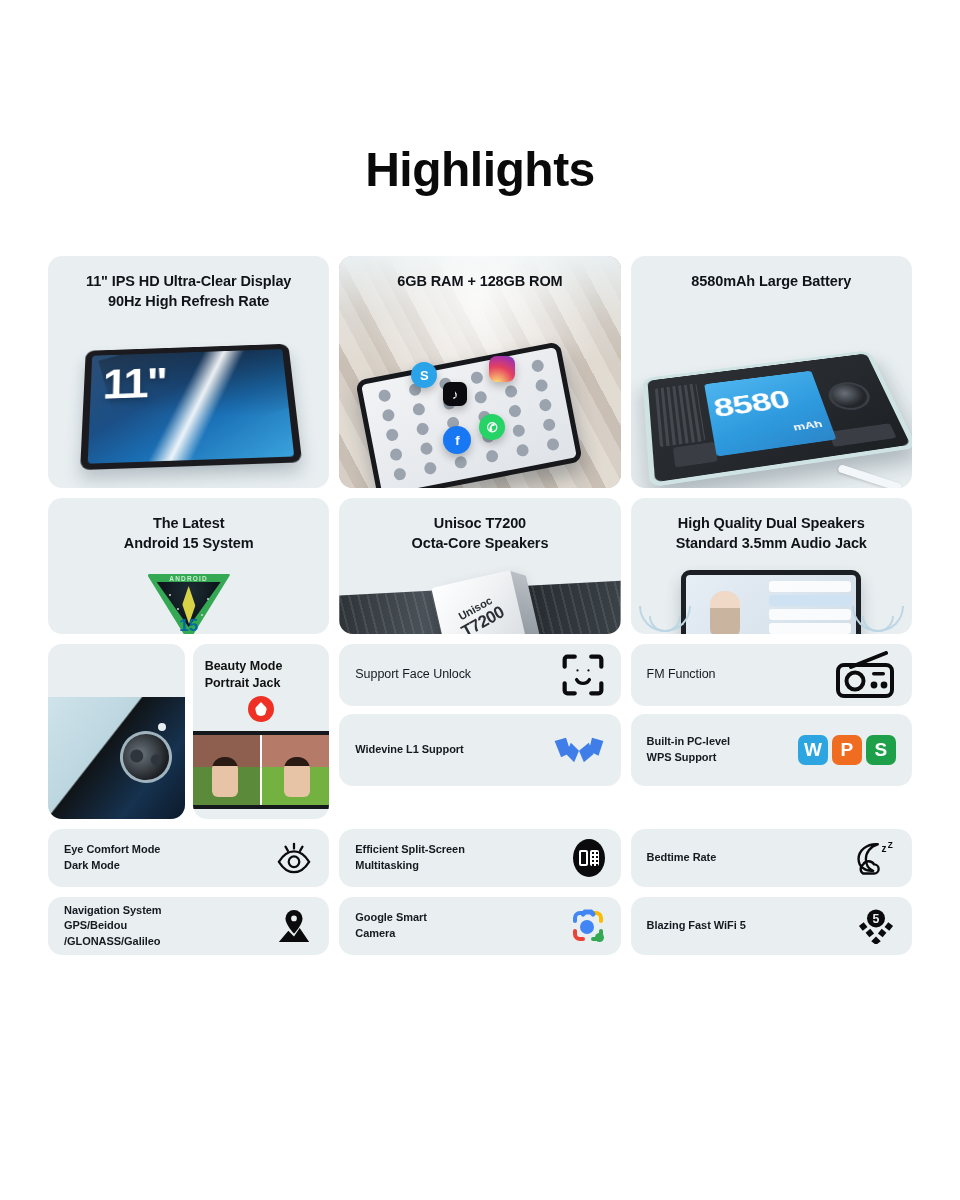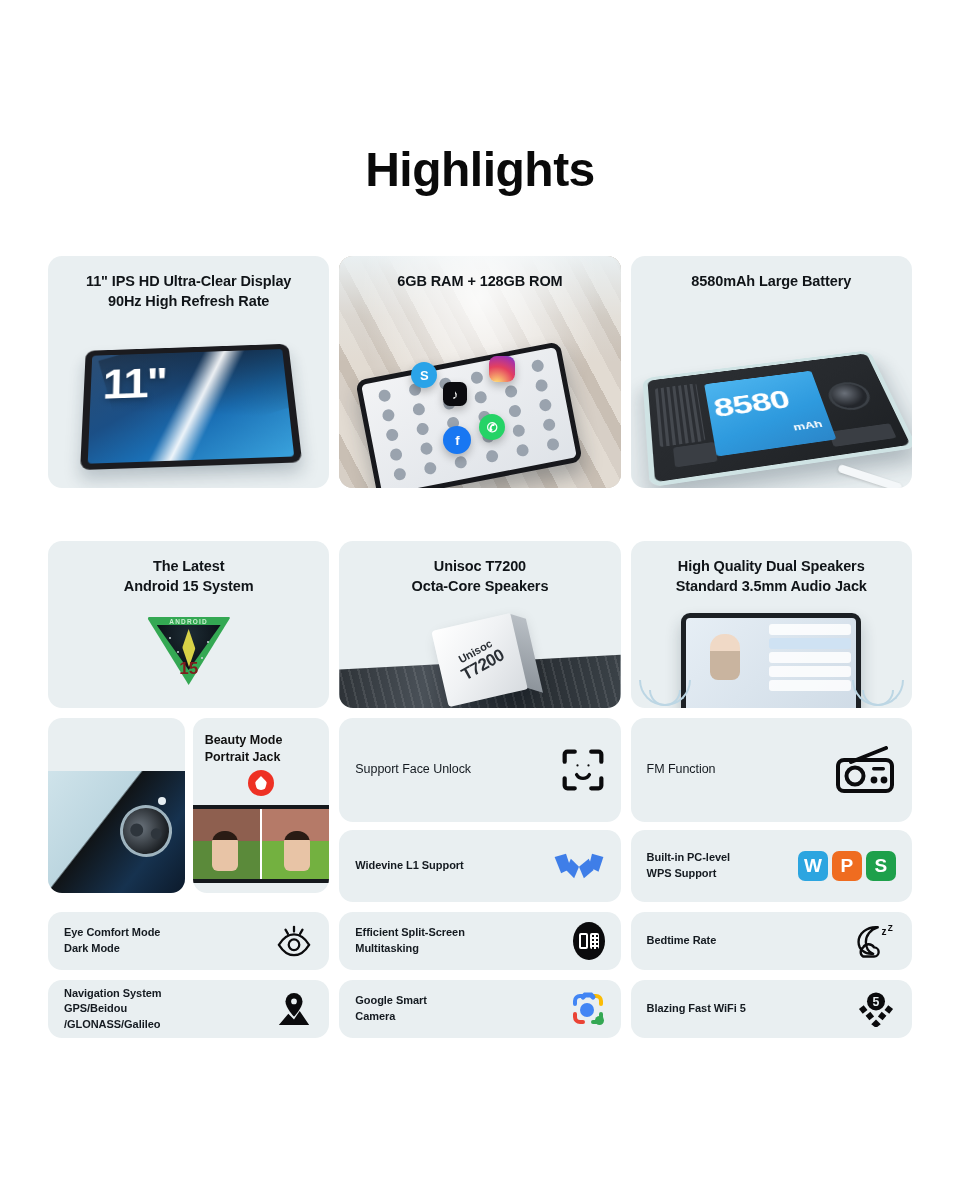--- a/index.html
+++ b/index.html
@@ -26,42 +26,42 @@
 
   .card {
     background: #e9eff1;
     border-radius: 14px;
     position: relative;
     overflow: hidden;
   }
 
   
   .card-big { height: 232px; padding-top: 16px; }
-  .card-big.short { height: 167px; margin-top: 43px; }
+  .card-big.short { height: 136px; }
   .card-title {
     text-align: center; font-size: 14.5px; font-weight: 600;
     line-height: 1.35; color: #101418; padding: 0 8px;
     letter-spacing: -0.1px;
   }
   .card-art { position: absolute; left: 0; right: 0; bottom: 0; top: 58px; }
   .card-big.short .card-art { top: 62px; }
 
   
   .card-sm {
     display: flex; align-items: center; justify-content: space-between;
     padding: 8px 16px; gap: 8px;
   }
   .card-sm .txt {
     font-size: 11px; font-weight: 600; line-height: 1.42;
     color: #141a20; letter-spacing: -0.05px; white-space: pre-line;
   }
   .card-sm .txt.big { font-size: 12.5px; font-weight: 500; }
   .card-sm .ico { flex: none; display: flex; align-items: center; justify-content: center; }
 
-  .h-face { height: 104px; }
+  .h-face { height: 62px; }
   .h-wide { height: 72px; }
   .h-row  { height: 58px; }
 
   
   .tab11-wrap { position: absolute; left: 50%; top: 26px; transform: translateX(-50%) rotate(-2deg); }
   .tab11 {
     width: 212px; height: 128px; border-radius: 9px;
     background: #1b1b1f; padding: 6px 7px;
     box-shadow: 0 10px 16px rgba(20,40,60,.22);
     transform: perspective(520px) rotateX(22deg);
@@ -195,21 +195,21 @@
     width: 0; height: 0; border-left: 13px solid transparent; border-right: 13px solid transparent;
     border-bottom: 0; border-top: 38px solid #e9e24a; opacity: .92;
     clip-path: polygon(50% 0, 100% 100%, 0 100%);
   }
   .droid .word {
     position: absolute; left: 0; right: 0; top: 7px; text-align: center;
     font-size: 6.5px; font-weight: 700; letter-spacing: 1.2px; color: #c8f0cf;
   }
   .droid .fifteen {
     position: absolute; left: 0; right: 0; bottom: 6px; text-align: center;
-    font-size: 17px; font-weight: 700; color: #7f1d1d;
+    font-size: 17px; font-weight: 700; color: #0369a1;
   }
   .droid .dot { position: absolute; width: 2px; height: 2px; border-radius: 50%; background: #cfd8dd; }
 
   
   .chip-scene { position: absolute; inset: 0; }
   .chip-scene .pcb {
     position: absolute; left: 0; right: 0; bottom: 0; height: 62px;
     background:
       linear-gradient(90deg,#2e3338,#4a5158 30%,#23282d 62%,#3b4248);
     clip-path: polygon(0 38%, 100% 14%, 100% 100%, 0 100%);

